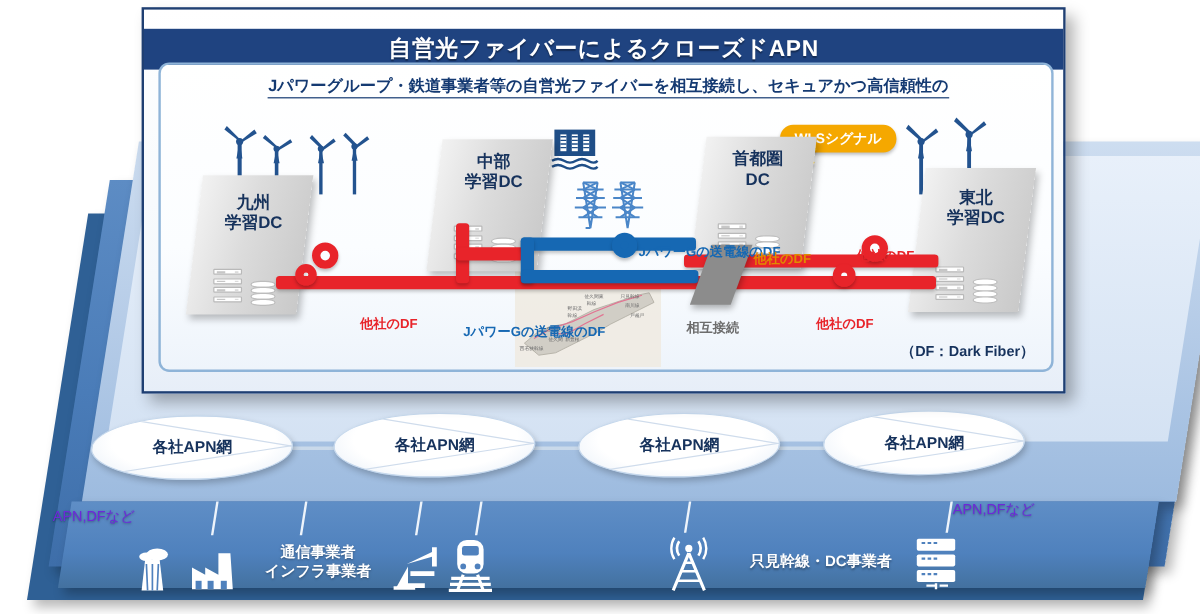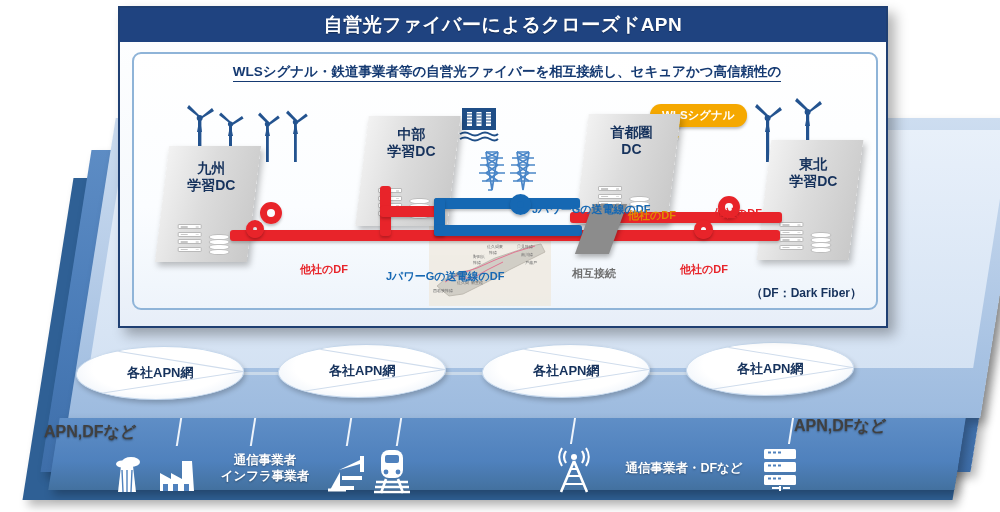--- a/index.html
+++ b/index.html
@@ -31,21 +31,21 @@
   }
 
   
   .panel {
     position:absolute; left:118px; top:6px; width:770px; height:322px;
     background:linear-gradient(180deg,#ffffff 0%,#f4f8fc 70%,#e7eef8 100%);
     border:2px solid #1f3f72;
     box-shadow: 7px 7px 12px rgba(0,0,0,.30);
   }
   .panel-title {
-    position:absolute; left:0; top:0; width:100%; height:34px;
+    position:absolute; left:0; top:16px; width:100%; height:34px;
     background:#1f4380; color:#ffffff;
     font-size:19px; font-weight:bold; letter-spacing:.5px;
     display:flex; align-items:center; justify-content:center;
     text-shadow:0 1px 1px rgba(0,0,0,.35);
   }
   .panel-inner {
     position:absolute; left:12px; top:44px; width:746px; height:258px;
     border:2px solid #8fb4d8; border-radius:9px;
     background:linear-gradient(180deg,#ffffff 0%,#fbfdff 60%,#eef4fb 100%);
     overflow:hidden;
@@ -156,21 +156,21 @@
     position:absolute; left:54px; top:418px; width:906px; height:72px;
     transform:skewX(-9deg);
     background:linear-gradient(180deg,#5f8ec6 0%,#4f81bd 60%,#43719f 100%);
     box-shadow:5px 5px 9px rgba(0,0,0,.28);
   }
   .actor-txt {
     position:absolute; color:#ffffff; font-weight:bold; font-size:12.5px;
     text-align:center; line-height:16px; text-shadow:0 1px 2px rgba(0,0,0,.35);
   }
   .apn-df {
-    position:absolute; color:#404040; font-weight:bold; font-size:16px;
+    position:absolute; color:#6d28d9; font-weight:normal; font-size:12px;
     text-shadow:0 1px 2px rgba(0,0,0,.4);
   }
   .drop { position:absolute; width:2px; background:#eef4fb; transform:skewX(-9deg); }
   .ic { position:absolute; color:#ffffff; }
 </style>
 </head>
 <body>
 
 <div id="stage">
 
@@ -243,37 +243,37 @@
     <path d="M14 33 L9 47 M26 33 L31 47" stroke="#fff" stroke-width="2.6"></path>
   </svg>
 
   <svg class="ic" style="left:552px; top:446px;" width="44" height="48" viewBox="0 0 44 48">
     <circle cx="22" cy="11" r="3" fill="#fff"></circle>
     <path d="M14 5 A11 11 0 0 0 14 17 M30 5 A11 11 0 0 1 30 17" stroke="#fff" stroke-width="2.2" fill="none"></path>
     <path d="M10 2 A17 17 0 0 0 10 20 M34 2 A17 17 0 0 1 34 20" stroke="#fff" stroke-width="2" fill="none"></path>
     <path d="M22 15 L9 46 M22 15 L35 46" stroke="#fff" stroke-width="2.6" fill="none"></path>
     <path d="M15 30 L29 30 M12 38 L32 38 M18 23 L26 23" stroke="#fff" stroke-width="2.2"></path>
   </svg>
-  <div class="actor-txt" style="left:600px; top:460px; width:168px;">通信事業者・DFなど</div>
+  <div class="actor-txt" style="left:600px; top:460px; width:168px;">只見幹線・DC事業者</div>
 
   <svg class="ic" style="left:760px; top:446px;" width="40" height="48" viewBox="0 0 40 48">
     <rect x="4" y="3" width="32" height="10" rx="1.5" fill="#fff"></rect>
     <rect x="4" y="16" width="32" height="10" rx="1.5" fill="#fff"></rect>
     <rect x="4" y="29" width="32" height="10" rx="1.5" fill="#fff"></rect>
     <path d="M8 6.5 h3 M13 6.5 h3 M18 6.5 h3 M8 19.5 h3 M13 19.5 h3 M18 19.5 h3 M8 32.5 h3 M13 32.5 h3 M18 32.5 h3" stroke="#4f81bd" stroke-width="1.8"></path>
     <path d="M12 42 h7 M23 42 h7 M20 40 v5" stroke="#fff" stroke-width="2"></path>
   </svg>
 
   <div class="panel">
     <div class="panel-title">自営光ファイバーによるクローズドAPN</div>
 
     <div class="panel-inner">
 
       <div class="headline">
-        <span>WLSシグナル・鉄道事業者等の自営光ファイバーを相互接続し、セキュアかつ高信頼性の</span><br>
+        <span>Jパワーグループ・鉄道事業者等の自営光ファイバーを相互接続し、セキュアかつ高信頼性の</span><br>
       </div>
 
       <svg class="turb" style="left:44px; top:42px;" width="92" height="64" viewBox="0 0 92 64">
         <g fill="#23538f">
           <rect x="20" y="22" width="3.4" height="40"></rect>
           <path d="M21.7 22 L9 12 L11 9 L22 20 Z"></path>
             <path d="M21.7 22 L34 12 L36 15 L23 23 Z"></path>
             <path d="M21.7 22 L19 36 L24 36 Z"></path>
           <circle cx="21.7" cy="22" r="3"></circle>
           <rect x="51" y="28" width="3" height="36"></rect>

